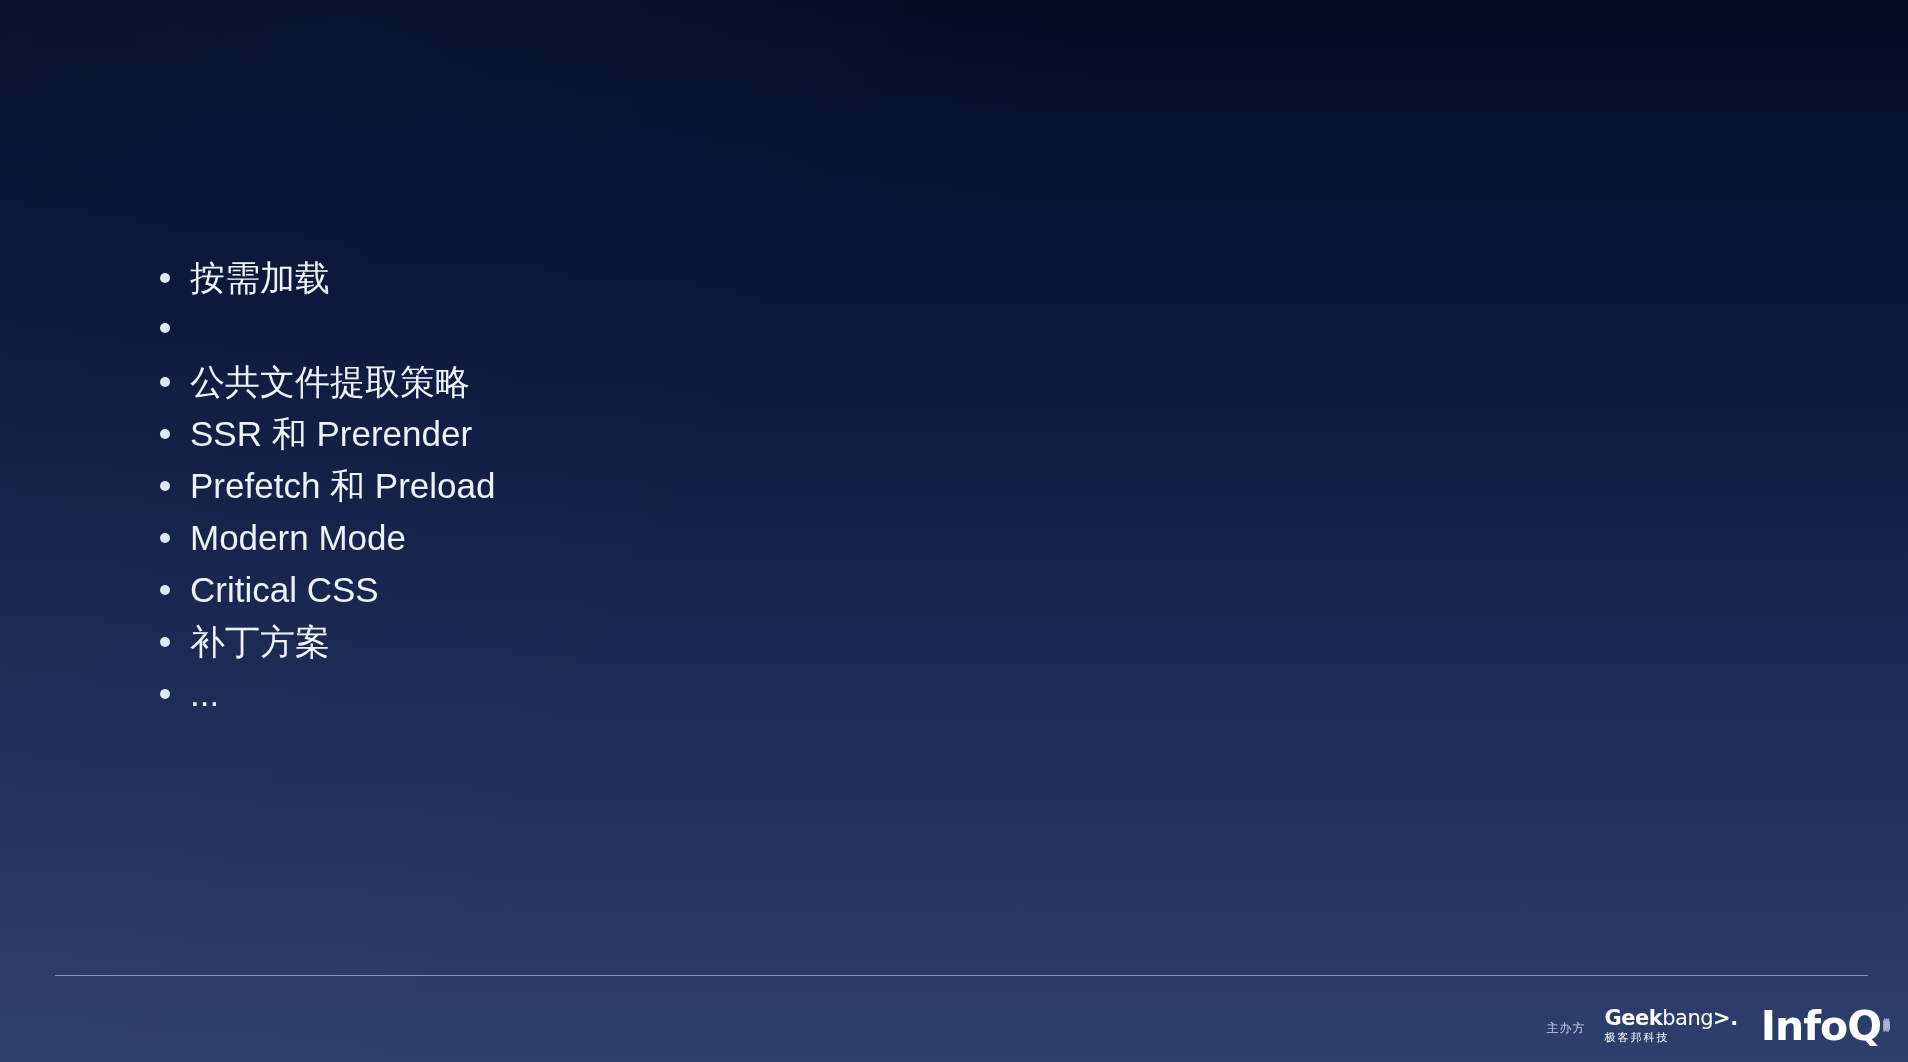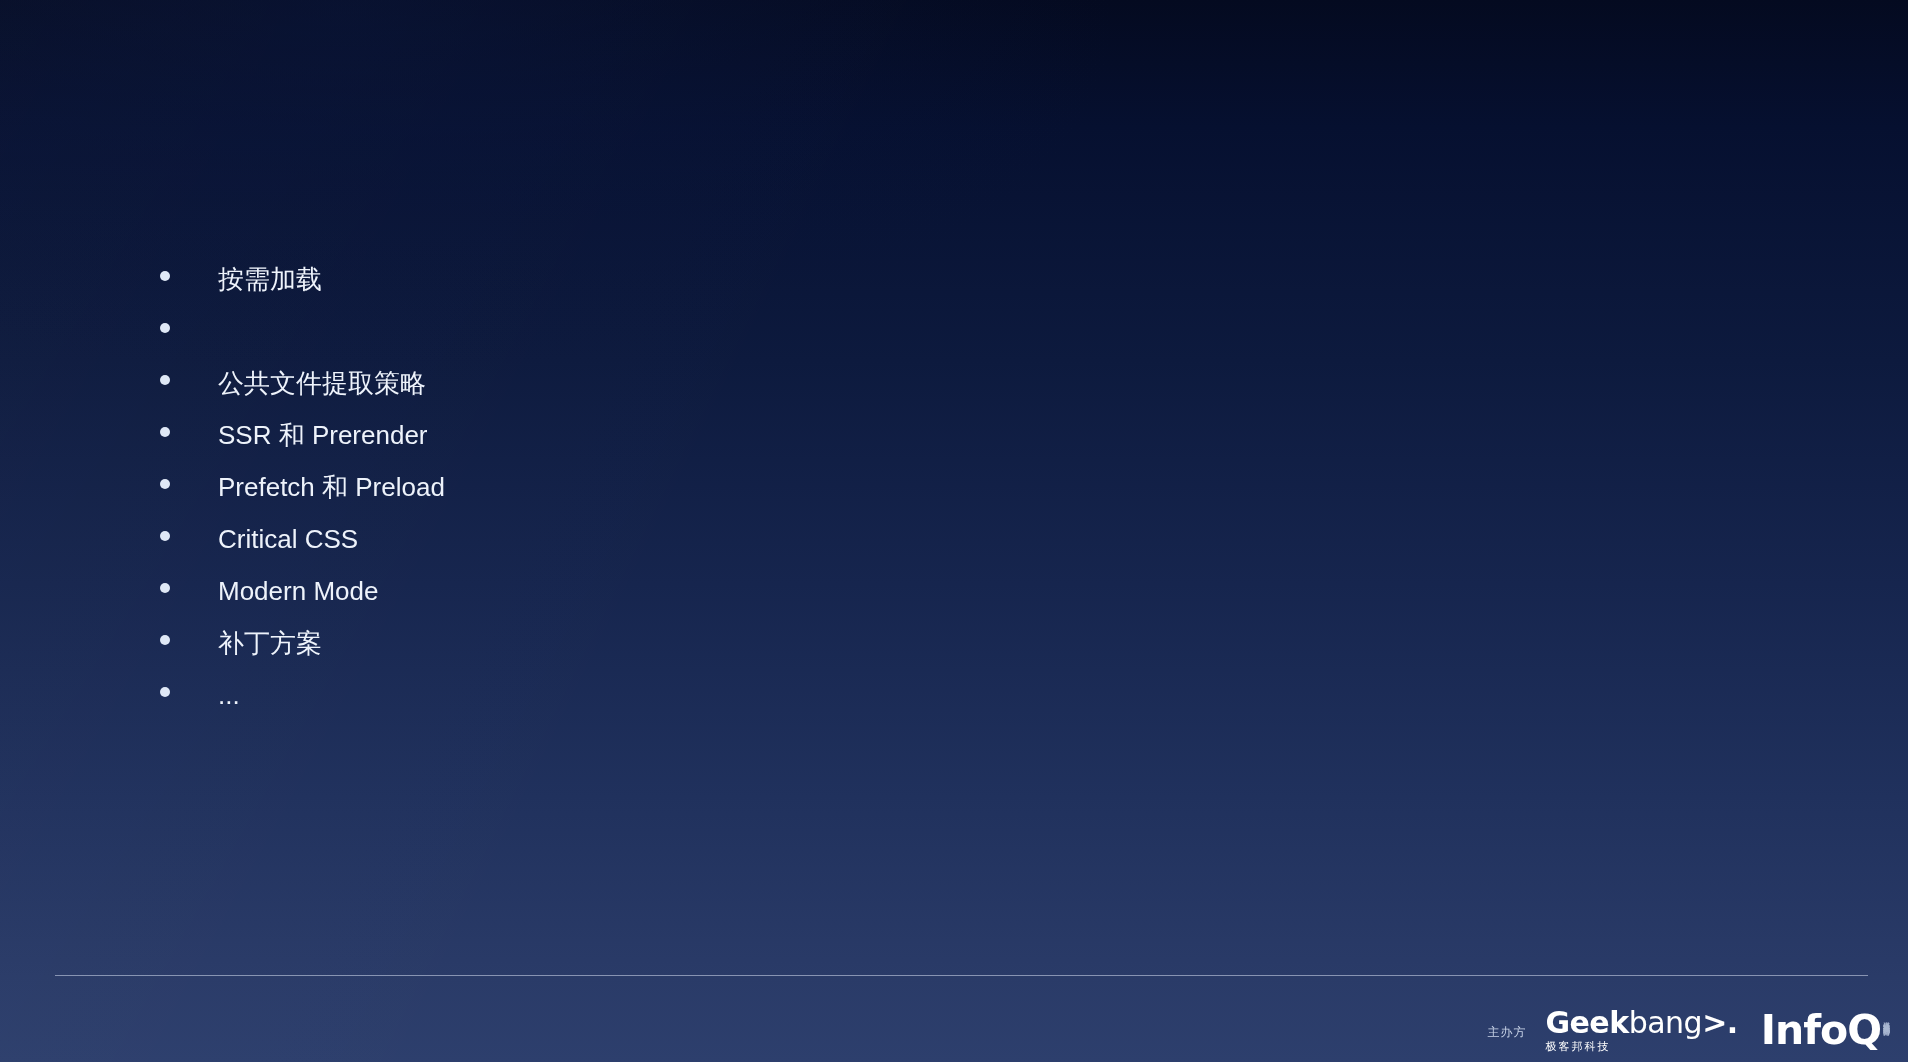--- a/index.html
+++ b/index.html
@@ -59,26 +59,25 @@
     list-style: none;
     margin: 0;
     padding: 0;
     width: 1500px;
   }
 
   .bullet-item {
     display: flex;
     align-items: baseline;
     color: #eef3fb;
-    font-size: 26px;
+    font-size: 35px;
     line-height: 52px;
     height: 52px;
     white-space: nowrap;
     font-weight: 400;
-    gap: 28px;
   }
 
   .bullet-dot {
     flex: 0 0 auto;
     width: 30px;
     display: inline-block;
     color: #dfe8f6;
     font-size: 30px;
     line-height: 52px;
   }
@@ -142,21 +141,21 @@
     align-self: center;
     padding-top: 4px;
   }
   .geekbang {
     display: flex;
     flex-direction: column;
     align-items: flex-start;
     line-height: 1;
   }
   .geekbang-word {
-    font-size: 30px;
+    font-size: 21px;
     font-weight: 700;
     letter-spacing: -0.5px;
     color: #ffffff;
     font-family: "DejaVu Sans", sans-serif;
     white-space: nowrap;
   }
   .geekbang-word .thin {
     font-weight: 400;
   }
   .geekbang-sub {
@@ -209,25 +208,25 @@
     <li class="bullet-item">
       <span class="bullet-dot"><i></i></span>
       <span class="bullet-text">SSR 和 Prerender</span>
     </li>
     <li class="bullet-item">
       <span class="bullet-dot"><i></i></span>
       <span class="bullet-text">Prefetch 和 Preload</span>
     </li>
     <li class="bullet-item">
       <span class="bullet-dot"><i></i></span>
+      <span class="bullet-text">Modern Mode</span>
+    </li>
+    <li class="bullet-item">
+      <span class="bullet-dot"><i></i></span>
       <span class="bullet-text">Critical CSS</span>
-    </li>
-    <li class="bullet-item">
-      <span class="bullet-dot"><i></i></span>
-      <span class="bullet-text">Modern Mode</span>
     </li>
     <li class="bullet-item">
       <span class="bullet-dot"><i></i></span>
       <span class="bullet-text">补丁方案</span>
     </li>
     <li class="bullet-item">
       <span class="bullet-dot"><i></i></span>
       <span class="bullet-text">...</span>
     </li>
   </ul>

